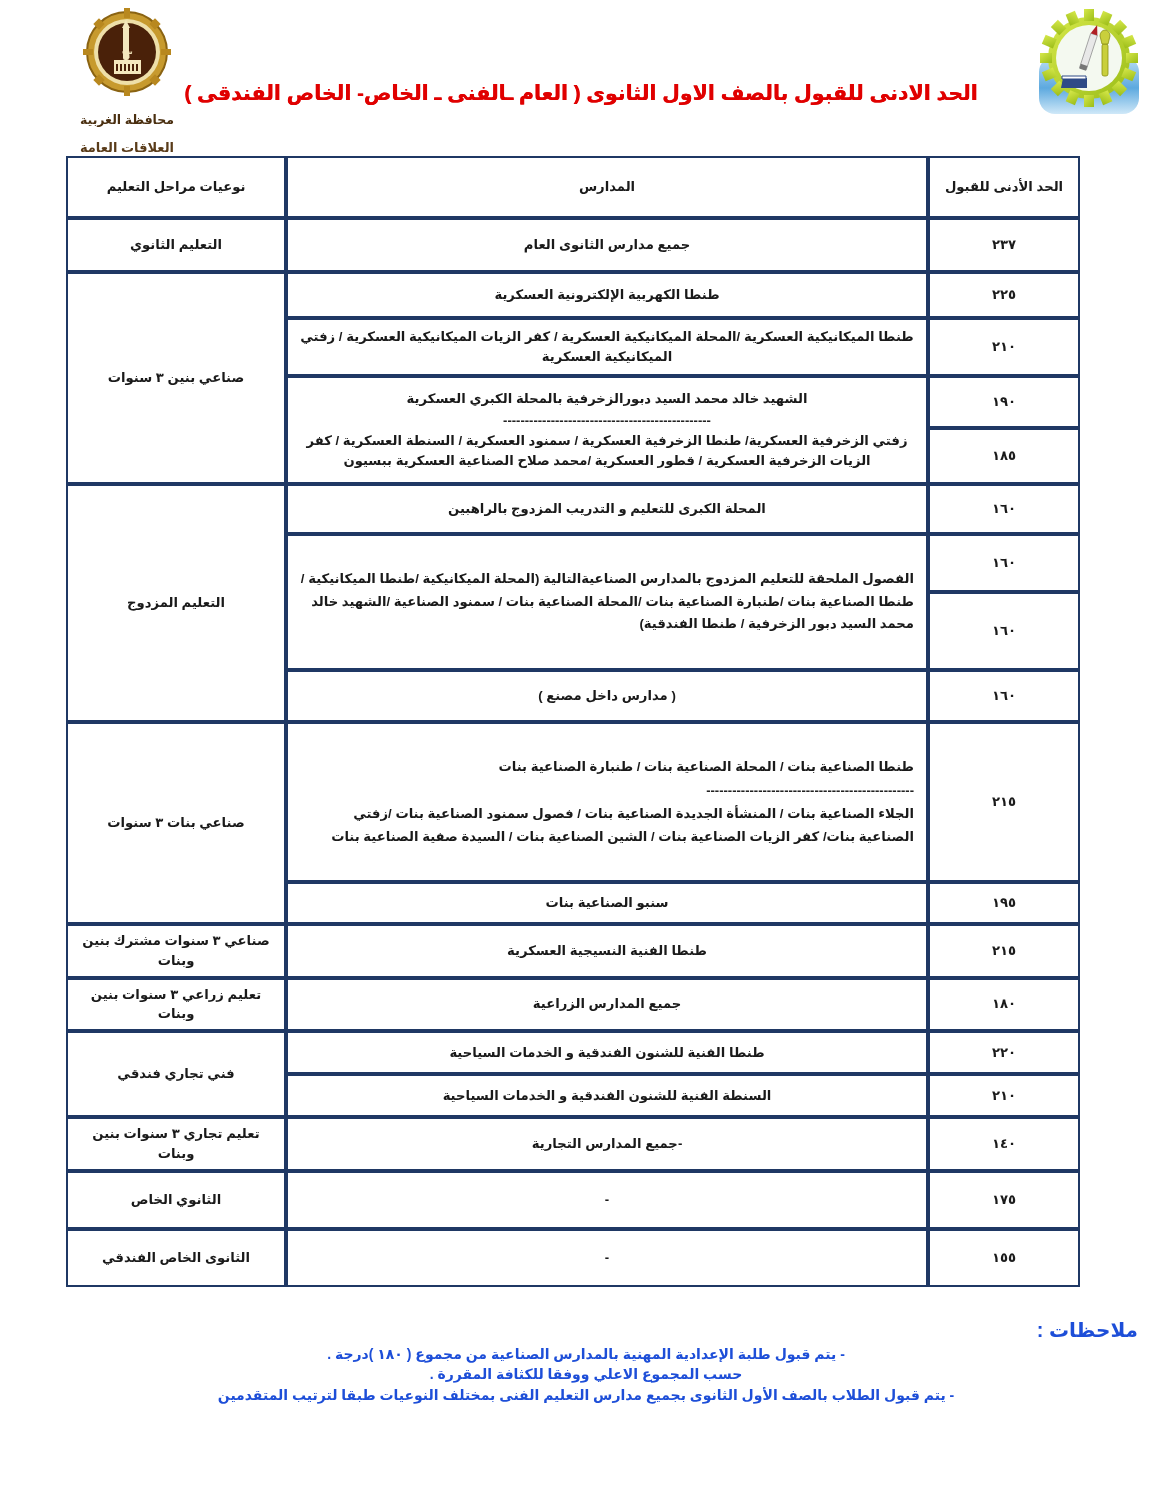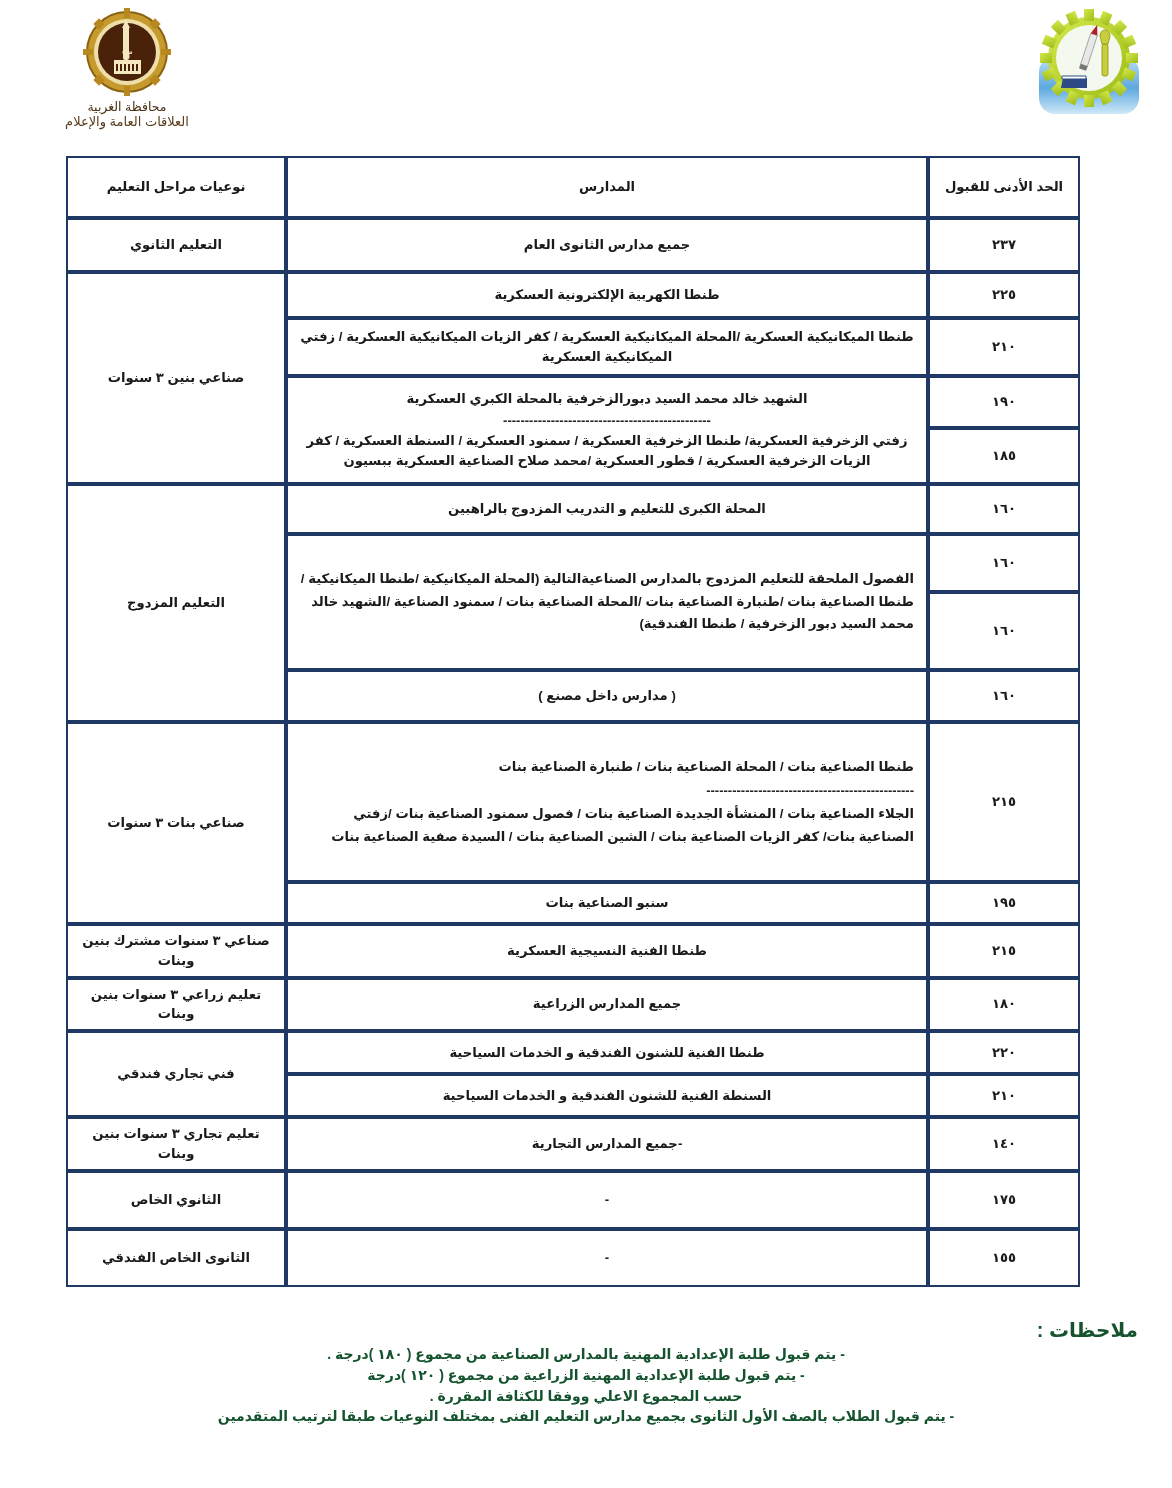--- a/index.html
+++ b/index.html
@@ -30,24 +30,24 @@
   }
   .logo-right {
     position: absolute;
     right: 18px; top: 8px;
     width: 130px; height: 125px;
     text-align: center;
   }
   .logo-left svg, .logo-right svg { display: block; margin: 0 auto; }
   .logo-caption {
     color: #4a2f10;
-    font-weight: normal;
+    font-weight: bold;
     font-size: 12.5px;
     line-height: 1.05;
-    margin-top: 1px;
+    margin-top: 14px;
   }
   .logo-caption .sub {
     font-size: 13px;
     color: #5a3c1a;
     display: block;
     margin-top: 1px;
   }
 
   .title-block {
     position: absolute;
@@ -131,21 +131,21 @@
   .pad-big { padding-top: 30px; padding-bottom: 30px; }
   .pad-med { padding-top: 16px; padding-bottom: 16px; }
 
   
   .notes {
     position: absolute;
     top: 1318px;
     right: 34px;
     left: 34px;
     direction: rtl;
-    color: #14532d;
+    color: #1d4ed8;
     font-weight: bold;
   }
   .notes .label {
     font-size: 20px;
     text-align: right;
     margin-bottom: 2px;
   }
   .notes .note {
     font-size: 14px;
     line-height: 1.45;
@@ -250,20 +250,21 @@
 
           <g transform="translate(16,0)">
             <rect x="-3" y="-14" width="6" height="32" rx="2" fill="#c9cf3c" stroke="#8a9012" stroke-width="0.8"></rect>
             <path d="M -5 -22 a 5 6 0 0 1 10 0 l -2 8 l -6 0 Z" fill="#c9cf3c" stroke="#8a9012" stroke-width="0.8"></path>
           </g>
         </g>
       </svg>
     </div>
 
     <div class="title-block">
+      <div class="line1">الحد الادنى للقبول بالصف الاول الثانوى ( العام ـالفنى ـ الخاص- الخاص الفندقى )</div>
     </div>
   </div>
 
   <div class="table-wrap">
     <table class="grades">
       <colgroup>
         <col class="c-min">
           <col class="c-school">
           <col class="c-type">
       </colgroup>
@@ -374,18 +375,17 @@
           <td class="typecell">الثانوى الخاص الفندقي</td>
         </tr>
 
       </tbody>
     </table>
   </div>
 
   <div class="notes">
     <div class="label">ملاحظات :</div>
     <div class="note">- يتم قبول طلبة الإعدادية المهنية بالمدارس الصناعية من مجموع ( ١٨٠ )درجة .</div>
-    <div class="note">- يتم قبول طلبة الإعدادية المهنية الزراعية من مجموع ( ١٢٠ )درجة</div>
     <div class="note long">حسب المجموع الاعلي ووفقا للكثافة المقررة .</div>
     <div class="note long">- يتم قبول الطلاب بالصف الأول الثانوى بجميع مدارس التعليم الفنى بمختلف النوعيات طبقا لترتيب المتقدمين</div>
   </div>
 
 </div>
 
 </body></html>

